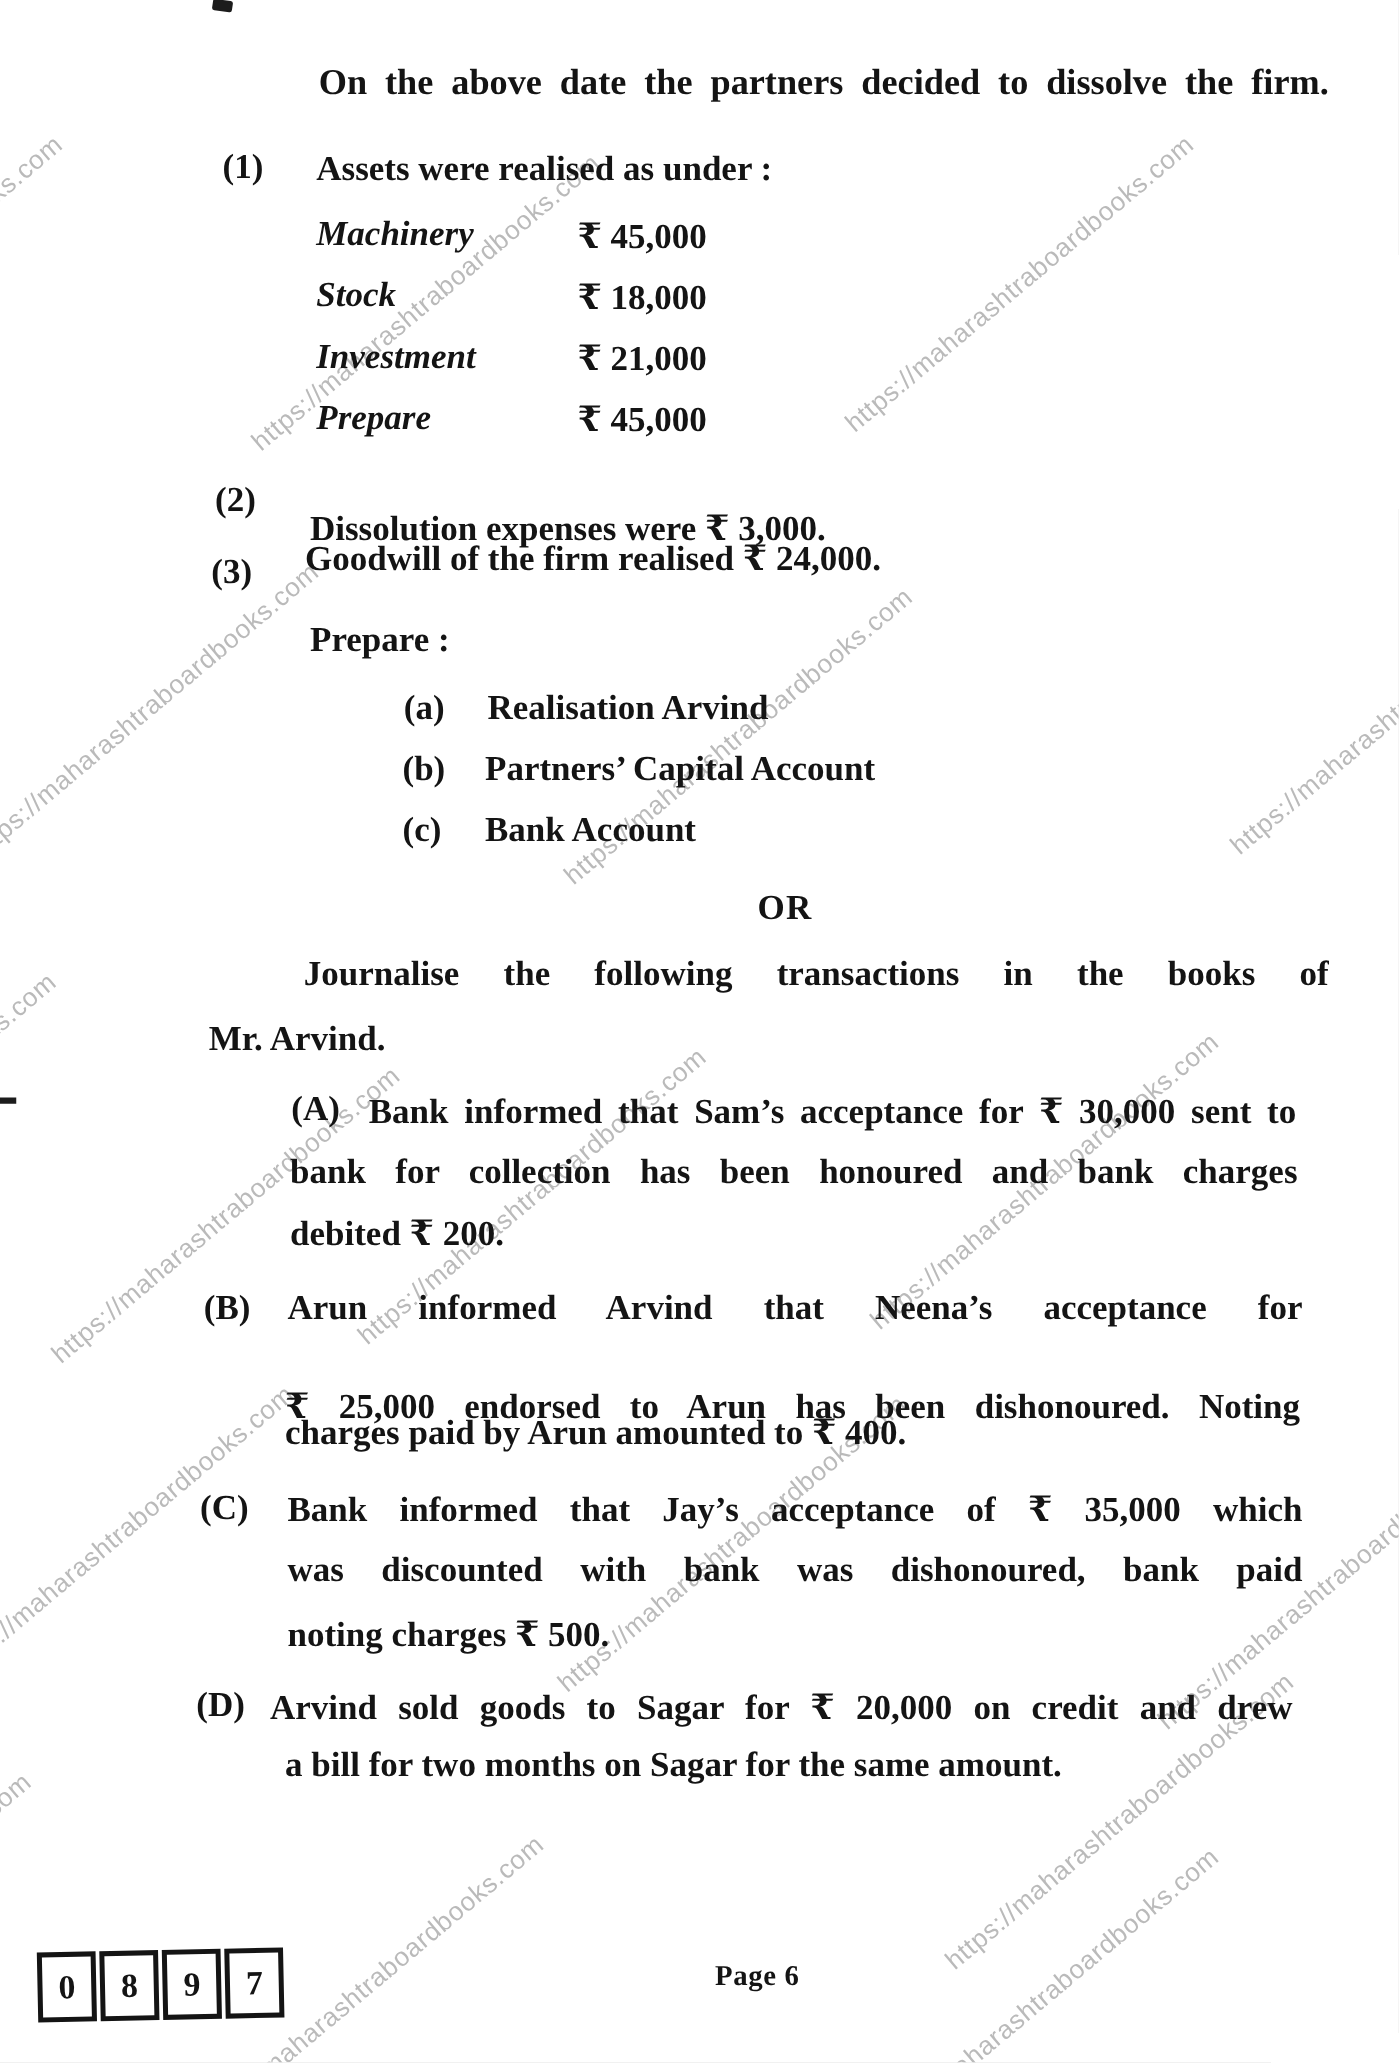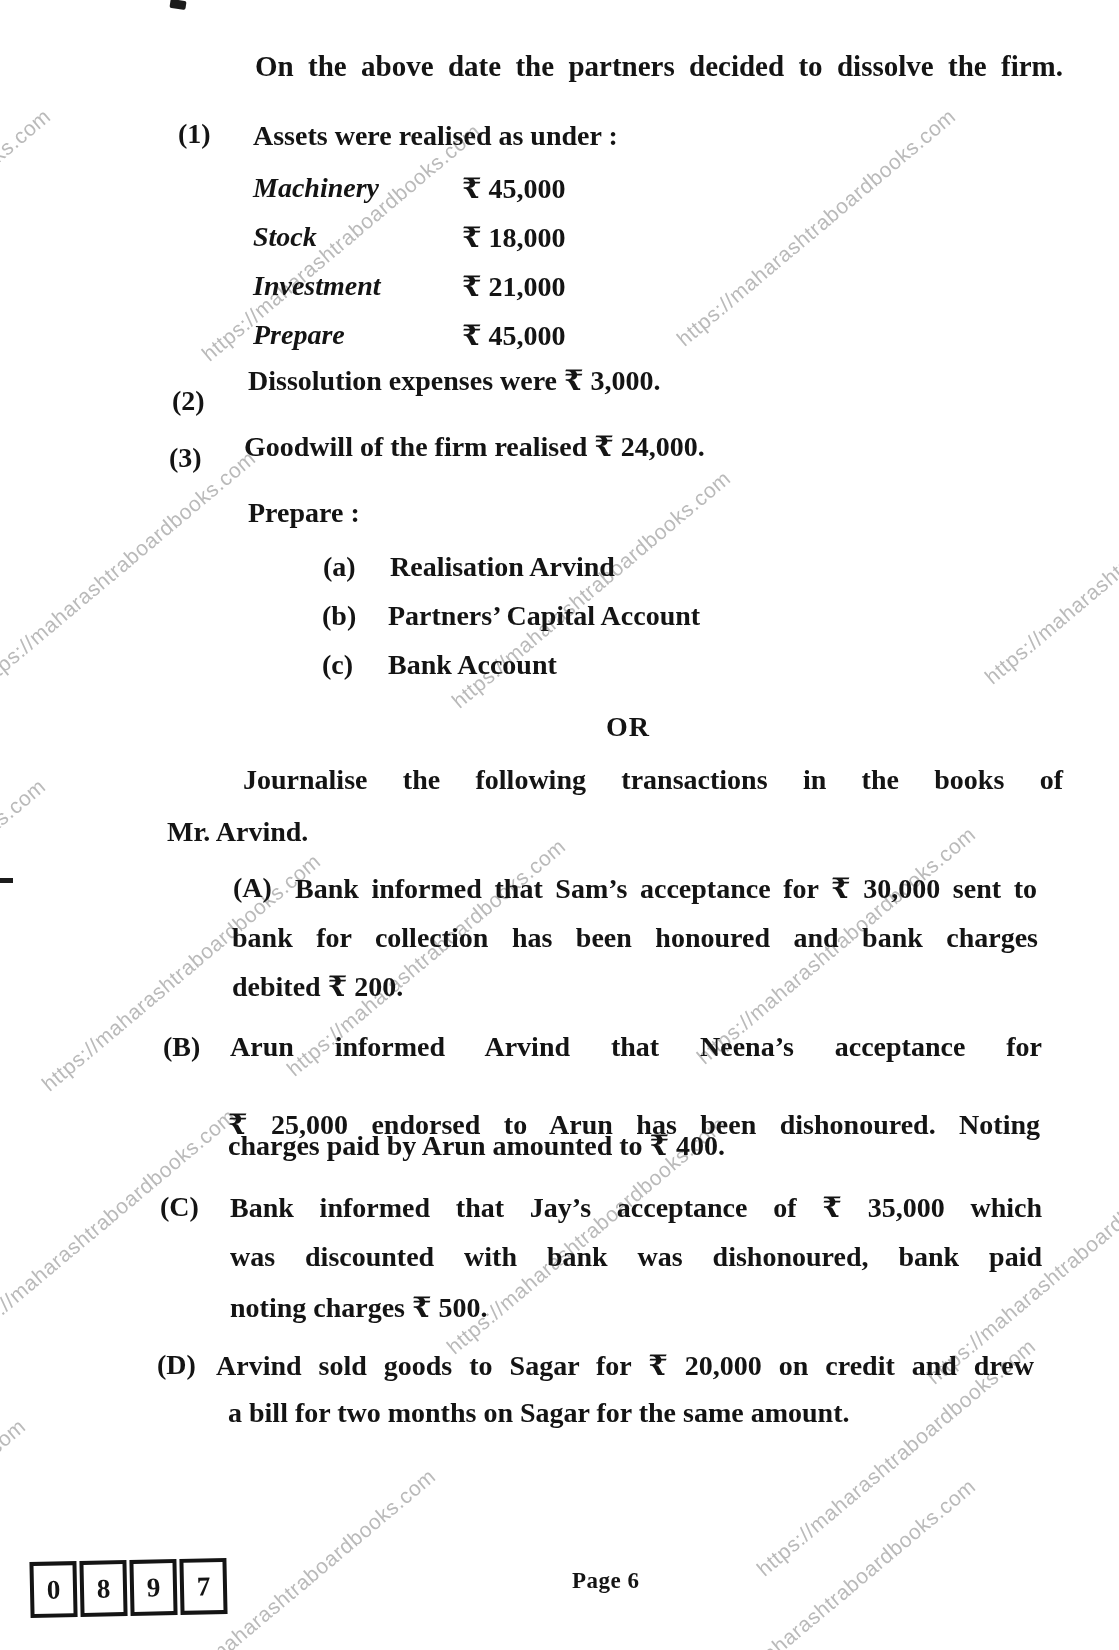--- a/index.html
+++ b/index.html
@@ -90,21 +90,21 @@
   <div class="asset-row">
     <span class="a-name" style="top:270px">Investment</span>
     <span class="a-amt" style="top:270px">₹ 21,000</span>
   </div>
   <div class="asset-row">
     <span class="a-name" style="top:319px">Prepare</span>
     <span class="a-amt" style="top:319px">₹ 45,000</span>
   </div>
 
   <div class="num" style="left:172px;top:385px">(2)</div>
-  <div class="abs" style="left:248px;top:364px">Dissolution expenses were ₹ 3,000.</div>
+  <div class="abs" style="left:248px;top:406px">Dissolution expenses were ₹ 3,000.</div>
 
   <div class="num" style="left:169px;top:442px">(3)</div>
   <div class="abs" style="left:244px;top:430px">Goodwill of the firm realised ₹ 24,000.</div>
 
   <div class="abs" style="left:248px;top:497px">Prepare :</div>
 
   <div class="num" style="left:323px;top:551px">(a)</div>
   <div class="abs" style="left:390px;top:551px">Realisation Arvind</div>
 
   <div class="num" style="left:322px;top:600px">(b)</div>

